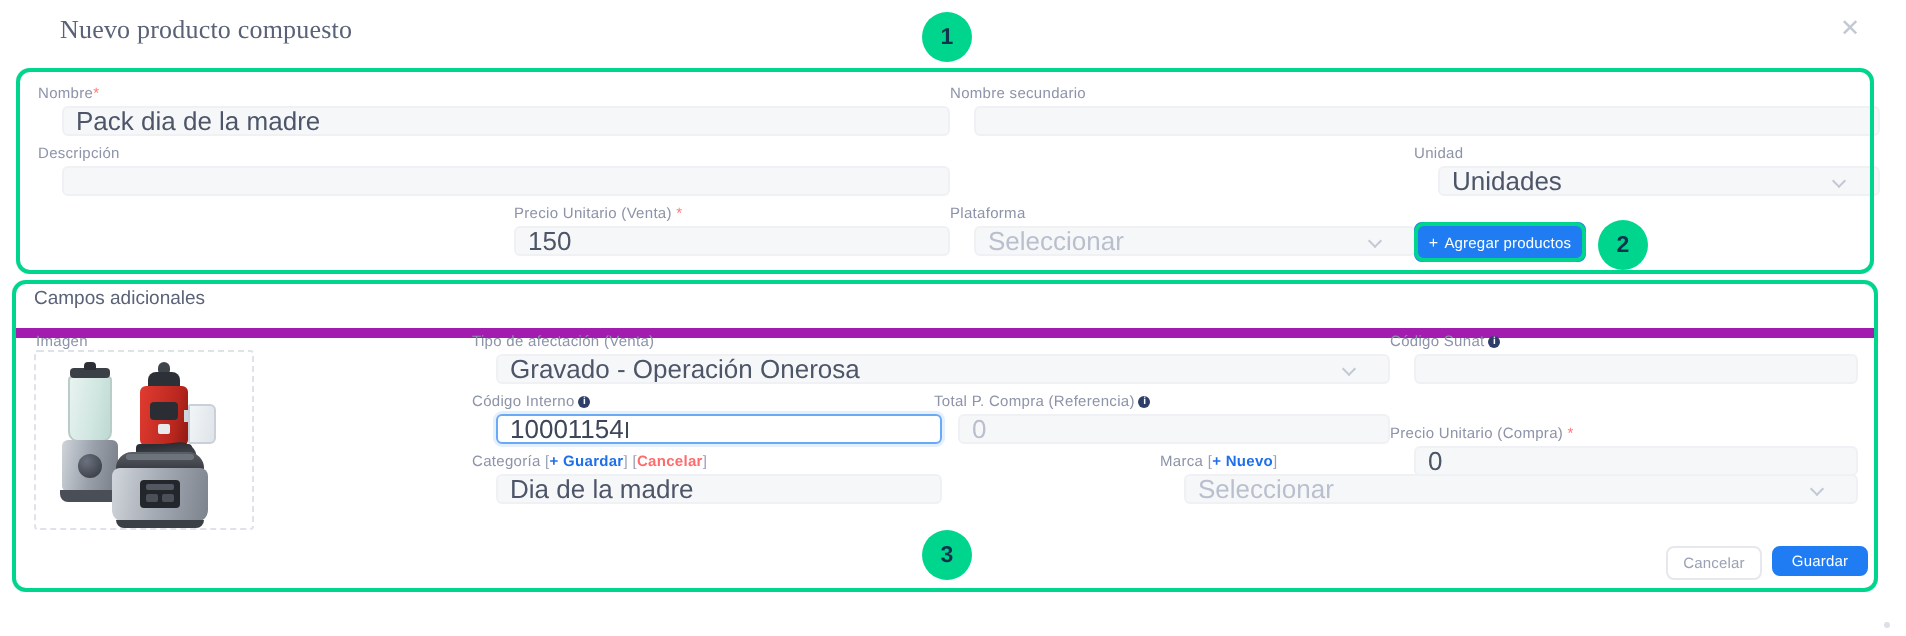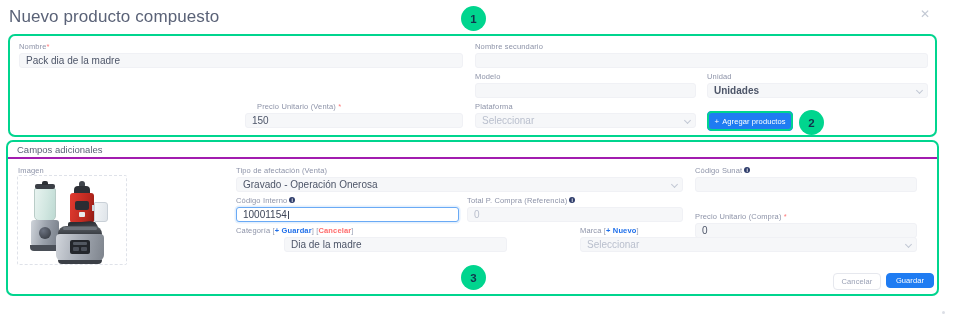--- a/index.html
+++ b/index.html
@@ -13,23 +13,24 @@
     position: relative;
   }
 
   
   .modal { position: absolute; inset: 0; background: #ffffff; }
 
   .modal-header {
     position: absolute; left: 0; top: 0; width: 953px; height: 30px;
   }
   .modal-title {
-    position: absolute; left: 9px; top: 7px;
-    font-size: 17px; color: #5a6277; letter-spacing: .1px;
+    position: absolute; left: 30px; top: 7px;
+    font-size: 13px; color: #5a6277; letter-spacing: .1px;
     white-space: nowrap;
+    font-family: Liberation Serif, serif;
   }
   .close-icon {
     position: absolute; right: 22px; top: 8px;
     width: 12px; height: 12px;
     color: #c3c9d4; font-size: 12px; line-height: 12px; text-align: center;
     cursor: pointer;
   }
 
   
   .badge {
@@ -60,22 +61,22 @@
   .card {
     position: absolute;
     background: #ffffff;
     border: 1px solid #eef0f4;
     border-radius: 6px;
   }
   .card-1 { left: 8px; top: 34px; width: 929px; height: 103px; }
   .card-2 { left: 6px; top: 140px; width: 933px; height: 156px; }
 
   .card-2-head {
-    position: absolute; left: 0; top: 0; width: 100%; height: 18px;
-    border-bottom: 2px solid #a21caf;
+    position: absolute; left: 0; top: 0; width: 100%; height: 28px;
+    border-bottom: 5px solid #a21caf;
   }
   .card-2-head span {
     position: absolute; left: 10px; top: 3px;
     font-size: 9.5px; color: #5a6277;
   }
 
   
   .fld { position: absolute; }
   .lbl {
     font-size: 7.5px; color: #8d93a8; line-height: 9px;
@@ -86,25 +87,25 @@
     display: inline-block; width: 6px; height: 6px; border-radius: 50%;
     background: #2f3d6b; color: #fff; font-size: 5px; font-weight: 700;
     text-align: center; line-height: 6px; vertical-align: 1px;
     margin-left: 2px;
   }
   .lbl .act-save   { color: #1f6fea; font-weight: 700; }
   .lbl .act-cancel { color: #ff6b6b; font-weight: 700; }
   .lbl .brk        { color: #9aa1b5; }
 
   .inp {
-    position: absolute; left: 0; width: 100%; height: 15px;
+    position: absolute; left: 12px; width: 100%; height: 15px;
     background: #f6f7f9;
     border: 1px solid #f0f1f5;
     border-radius: 3px;
-    font-size: 10px; color: #4d5568;
+    font-size: 13px; color: #4d5568;
     padding: 0 6px;
     display: flex; align-items: center;
     white-space: nowrap; overflow: hidden;
   }
   .inp.empty { color: transparent; }
   .inp.ph    { color: #b9bfcd; }
   .inp.focus {
     background: #ffffff;
     border: 1px solid #6aaaf5;
     box-shadow: 0 0 0 1.5px rgba(106,170,245,.18);
@@ -239,42 +240,42 @@
 
   <div class="card card-1">
 
     <div class="fld" style="left:10px; top:7px; width:444px;">
       <div class="lbl">
         <span>Nombre</span><span class="req">*</span>
       </div>
       <div class="inp" style="top:11px;">Pack dia de la madre</div>
     </div>
 
+    <div class="fld" style="left:10px; top:37px; width:444px;">
+      <div class="lbl">Descripción</div>
+      <div class="inp empty" style="top:11px;"></div>
+    </div>
 
 
     <div class="fld" style="left:236px; top:67px; width:218px;padding-left:12px;">
       <div class="lbl">
         <span>Precio Unitario (Venta)</span> <span class="req">*</span>
       </div>
       <div class="inp" style="top:11px;">150</div>
     </div>
 
     <div class="fld" style="left:466px; top:7px; width:453px;">
       <div class="lbl">Nombre secundario</div>
       <div class="inp empty" style="top:11px;"></div>
     </div>
 
-    <div class="fld" style="left:466px; top:37px; width:221px;">
-      <div class="lbl">Modelo</div>
-      <div class="inp empty" style="top:11px;"></div>
-    </div>
 
     <div class="fld" style="left:698px; top:37px; width:221px;">
       <div class="lbl">Unidad</div>
-      <div class="inp" style="top:11px;font-weight:bold;">Unidades</div>
+      <div class="inp" style="top:11px;">Unidades</div>
       <div class="chev" style="top:19px;"></div>
     </div>
 
     <div class="fld" style="left:466px; top:67px; width:221px;">
       <div class="lbl">Plataforma</div>
       <div class="inp ph" style="top:11px;" title="Seleccionar">Seleccionar</div>
       <div class="chev" style="top:19px;"></div>
     </div>
   </div>
 
@@ -312,21 +313,21 @@
       </div>
       <div class="inp ph" style="top:11px;">0</div>
     </div>
 
     <div class="fld" style="left:229px; top:85px; width:223px;">
       <div class="lbl">
         <span>Categoría</span>
         <span class="brk">[</span><span class="act-save">+ Guardar</span><span class="brk">]</span>
         <span class="brk">[</span><span class="act-cancel">Cancelar</span><span class="brk">]</span>
       </div>
-      <div class="inp" style="top:11px;margin-left:48px;">Dia de la madre</div>
+      <div class="inp" style="top:11px;">Dia de la madre</div>
     </div>
 
     <div class="fld" style="left:688px; top:25px; width:222px;">
       <div class="lbl">
         <span>Código Sunat</span><span class="info">i</span>
       </div>
       <div class="inp empty" style="top:11px;"></div>
     </div>
 
     <div class="fld" style="left:688px; top:55px; width:222px;margin-top:16px;">

